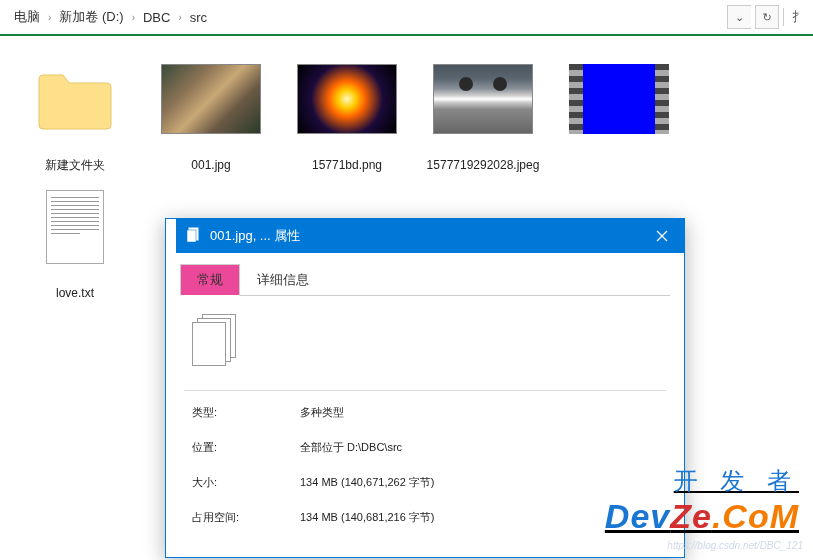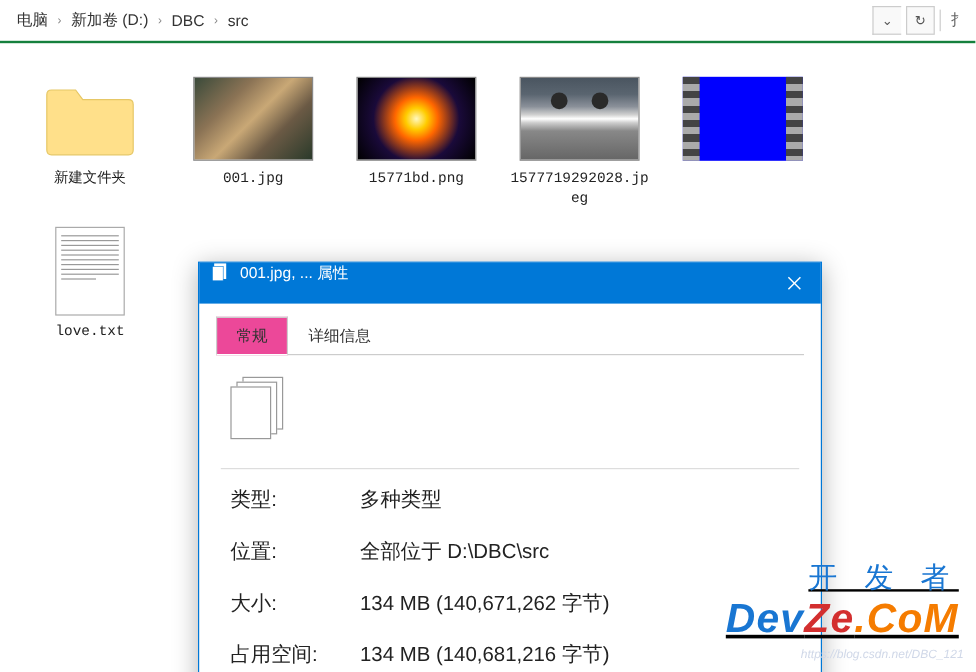--- a/index.html
+++ b/index.html
@@ -7,21 +7,21 @@
   
   .breadcrumb { height: 36px; display: flex; align-items: center; padding: 0 8px; border-bottom: 2px solid #15803d; background: #fff; }
   .breadcrumb .seg { padding: 4px 6px; color: #333; cursor: pointer; }
   .breadcrumb .chev { color: #888; padding: 0 2px; font-size: 10px; }
   .breadcrumb-controls { margin-left: auto; display: flex; align-items: center; gap: 4px; }
   .bc-btn { border: 1px solid #ccc; background: #f9f9f9; width: 24px; height: 24px; display: flex; align-items: center; justify-content: center; font-size: 11px; color: #555; cursor: pointer; }
   .bc-btn.first { border-right: none; }
   .search-start { border-left: 1px solid #ccc; padding-left: 8px; color: #666; }
   
   .file-area { padding: 20px 10px; display: flex; gap: 6px; flex-wrap: wrap; }
-  .file-item { width: 130px; display: flex; flex-direction: column; align-items: center; gap: 4px; padding: 4px; cursor: pointer; font-family: Liberation Mono, monospace; }
+  .file-item { width: 130px; display: flex; flex-direction: column; align-items: center; gap: 20px; padding: 4px; cursor: pointer; }
   .file-item .thumb { width: 100px; height: 78px; display: flex; align-items: center; justify-content: center; }
   .file-item .label { text-align: center; font-size: 12px; color: #222; line-height: 1.3; max-width: 120px; word-wrap: break-word; }
   
   .folder-icon svg { width: 80px; height: 65px; }
   .img-thumb { width: 110px; height: 70px; border: 1px solid #888; }
   .txt-icon { width: 58px; height: 74px; border: 1px solid #aaa; background: #fff; padding: 6px 4px; display: flex; flex-direction: column; gap: 3px; }
   .txt-icon .line { height: 1px; background: #999; }
   .txt-icon .line.short { width: 60%; }
   
   .video-thumb { width: 110px; height: 70px; position: relative; background: #0000ff; }
@@ -29,39 +29,39 @@
   .video-thumb .filmstrip.left { left: 0; }
   .video-thumb .filmstrip.right { right: 0; }
   
   .scene1 { background: linear-gradient(135deg, #3a4a3a 0%, #8b7355 30%, #c9a876 50%, #6b5a45 70%, #2a3a2a 100%); }
   .scene2 { background: radial-gradient(circle at 50% 50%, #fff8c0 0%, #ffcc00 15%, #ff6600 30%, #1a0a3a 60%, #000 100%); }
   .scene3 { background: linear-gradient(180deg, #4a5560 0%, #5a6570 20%, #8a9099 35%, #d0d0d0 45%, #fff 50%, #ccc 55%, #888 65%, #666 100%); position: relative; }
   .scene3::before { content: ""; position: absolute; top: 18%; left: 26%; width: 14px; height: 14px; background: #2a2a2a; border-radius: 50%; }
   .scene3::after { content: ""; position: absolute; top: 18%; right: 26%; width: 14px; height: 14px; background: #2a2a2a; border-radius: 50%; }
   
   .props-window { position: absolute; top: 218px; left: 165px; width: 520px; background: #fff; box-shadow: 0 4px 20px rgba(0,0,0,0.3); border: 1px solid #0078d7; }
-  .props-title { height: 34px; background: #0078d7; color: #fff; display: flex; padding: 0 10px; font-size: 13px; }
+  .props-title { height: 34px; background: #0078d7; color: #fff; display: flex; align-items: center; padding: 0 10px; font-size: 13px; margin-left: 10px; }
   .props-title .docs-icon { margin-right: 8px; }
   .props-title .close { margin-left: auto; width: 45px; height: 34px; display: flex; align-items: center; justify-content: center; cursor: pointer; margin-right: -10px; }
   
   .props-body { padding: 10px 14px 8px; }
   .tabs { display: flex; border-bottom: 1px solid #ccc; }
   .tab { padding: 6px 16px; font-size: 13px; color: #333; cursor: pointer; border: 1px solid transparent; border-bottom: none; position: relative; top: 1px; }
   .tab.active { border-color: #ccc; background: #ec4899; border-bottom: 1px solid #fff; font-family: Liberation Serif, serif; }
   
   .summary-row { display: flex; align-items: center; gap: 40px; padding: 18px 12px 22px; }
   .stack-icon { width: 48px; height: 54px; position: relative; }
   .stack-icon .sheet { position: absolute; width: 34px; height: 44px; border: 1px solid #999; background: #fff; }
   .stack-icon .sheet.s1 { top: 0; left: 10px; }
   .stack-icon .sheet.s2 { top: 4px; left: 5px; }
   .stack-icon .sheet.s3 { top: 8px; left: 0; }
   
   .divider { border-top: 1px solid #ddd; margin: 0 4px; }
   .prop-rows { padding: 14px 12px 4px; }
-  .prop-row { display: flex; margin-bottom: 20px; font-size: 17px; color: #222; }
+  .prop-row { display: flex; margin-bottom: 20px; font-size: 11px; color: #222; }
   .prop-row .key { width: 108px; }
   
   .watermark { position: absolute; bottom: 9px; right: 10px; color: #d0d8e8; font-size: 10px; pointer-events: none; font-style: italic; }
   .brand { position: absolute; bottom: 24px; right: 14px; font-family: "Segoe UI", Arial, sans-serif; font-size: 34px; font-weight: 600; font-style: italic; letter-spacing: 1px; pointer-events: none; text-decoration: underline; }
   .brand .top { font-size: 24px; letter-spacing: 8px; color: #1976d2; font-weight: 400; font-style: normal; display: block; text-align: right; }
   .brand .b1 { color: #1976d2; }
   .brand .b2 { color: #d32f2f; margin-top: 12px; }
   .brand .b3 { color: #f57c00; }
 </style>
 </head>

